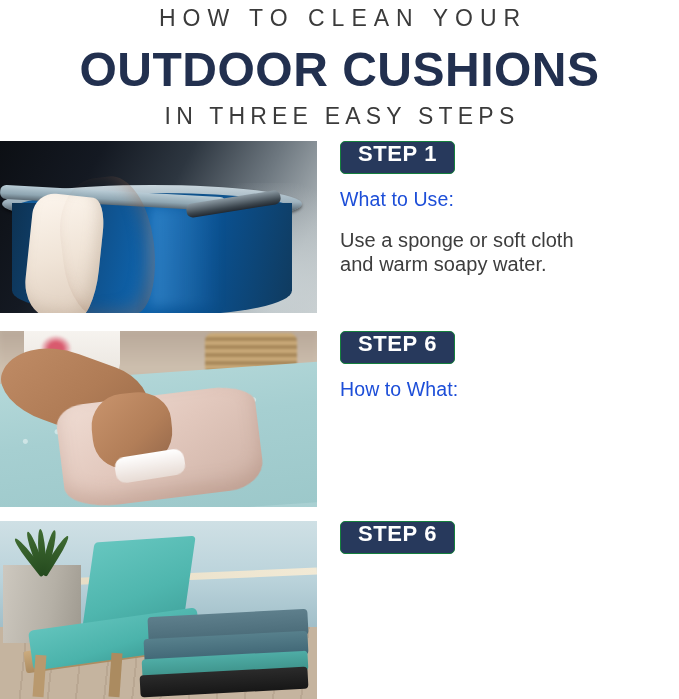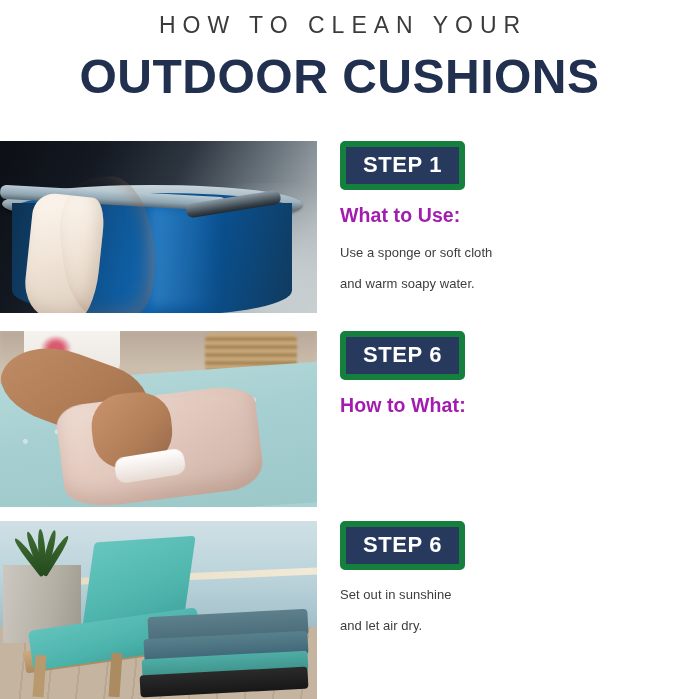--- a/index.html
+++ b/index.html
@@ -4,21 +4,21 @@
 <style>
   html,body{margin:0;padding:0;}
   body{
     width:679px;height:699px;background:#ffffff;overflow:hidden;
     font-family:"Liberation Sans", sans-serif;
     -webkit-font-smoothing:antialiased;
   }
   .page{position:relative;width:679px;height:699px;}
 
   
-  .header{width:679px;text-align:center;padding-top:13px;}
+  .header{width:679px;text-align:center;padding-top:6px;}
   .kicker{
     font-size:23px;letter-spacing:7.0px;color:#3b3b3b;font-weight:400;
     line-height:25px;margin-left:7px;white-space:nowrap;
   }
   .headline{
     font-size:48px;font-weight:700;color:#22304f;letter-spacing:0.5px;
     line-height:52px;margin-top:13px;white-space:nowrap;
   }
   .subkicker{
     font-size:23px;letter-spacing:5.2px;color:#3b3b3b;font-weight:400;
@@ -35,30 +35,30 @@
     position:absolute;left:0;top:0;width:317px;height:172px;overflow:hidden;
   }
   .step2 .thumb{height:176px;}
   .step3 .thumb{height:178px;}
 
   .copy{position:absolute;left:340px;top:0;width:339px;}
 
   .badge{
     display:inline-block;background:#27395c;color:#ffffff;
     font-size:22px;font-weight:700;letter-spacing:0.6px;
-    padding:6px 17px 7px 17px;border-radius:5px;
-    border:6px solid #15803d;line-height:24px;
+    padding:0 17px 7px 17px;border-radius:5px;
+    border:1px solid #15803d;line-height:24px;
   }
   .lead{
-    font-size:19.5px;font-weight:700;color:#a21caf;margin-top:13px;
+    font-size:19.5px;font-weight:400;color:#1d4ed8;margin-top:13px;
     line-height:25px;letter-spacing:0.1px;
   }
   .body-text{
-    font-size:13px;font-weight:400;color:#3d3d3d;line-height:31px;
-    margin-top:9px;letter-spacing:0.05px;white-space:pre-line;
+    font-size:20px;font-weight:400;color:#3d3d3d;line-height:24px;
+    margin-top:16px;letter-spacing:0.05px;white-space:pre-line;
   }
 
   
   .img1{position:absolute;inset:0;background:
       linear-gradient(118deg,#0c0f14 0%,#141922 26%,#2d3640 48%,#6e7880 70%,#aab2b6 88%,#c3c9cb 100%);}
   .i1-rim{
     position:absolute;left:2px;top:44px;width:300px;height:38px;
     border-radius:50%;
     background:linear-gradient(180deg,#c9d6dd 0%,#9fb3bf 45%,#55636d 70%,#2b333a 100%);
     box-shadow:0 2px 3px rgba(0,0,0,.45);
@@ -217,20 +217,21 @@
   .i3-s4{position:absolute;left:0px;top:58px;width:168px;height:22px;background:linear-gradient(180deg,#2b2b2b,#171717);border-radius:4px;transform:rotate(-3deg);}
 </style>
 </head>
 <body>
 
 <div class="page">
 
   <div class="header">
     <div class="kicker">HOW TO CLEAN YOUR</div>
     <div class="headline">OUTDOOR CUSHIONS</div>
+    <div class="subkicker">IN THREE EASY STEPS</div>
   </div>
 
   <div class="step step1">
     <div class="thumb">
       <div class="img1">
         <div class="i1-glow"></div>
         <div class="i1-rim"></div>
         <div class="i1-rim-inner"></div>
         <div class="i1-body"></div>
         <div class="i1-body-sheen"></div>
@@ -291,18 +292,16 @@
         <div class="i3-stack">
           <div class="i3-s1"></div>
           <div class="i3-s2"></div>
           <div class="i3-s3"></div>
           <div class="i3-s4"></div>
         </div>
       </div>
     </div>
     <div class="copy">
       <div class="badge">STEP 6</div>
-      <div class="body-text">Set out in sunshine
-and let air dry.</div>
     </div>
   </div>
 
 </div>
 
 </body></html>

